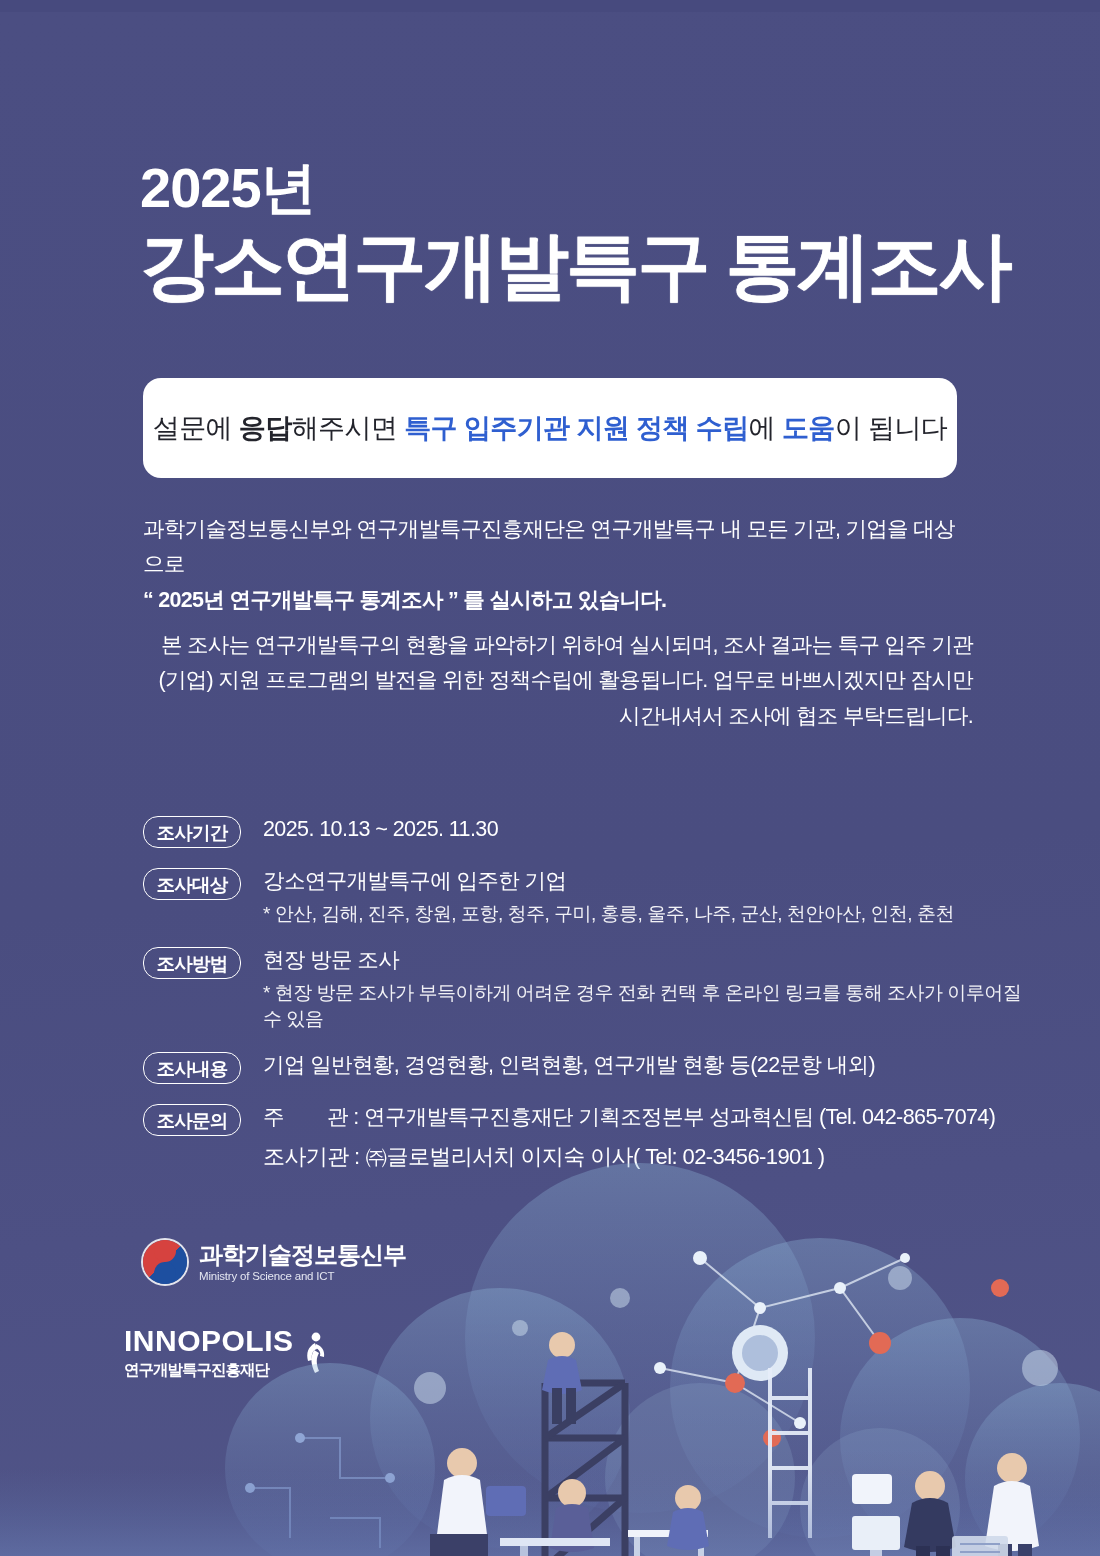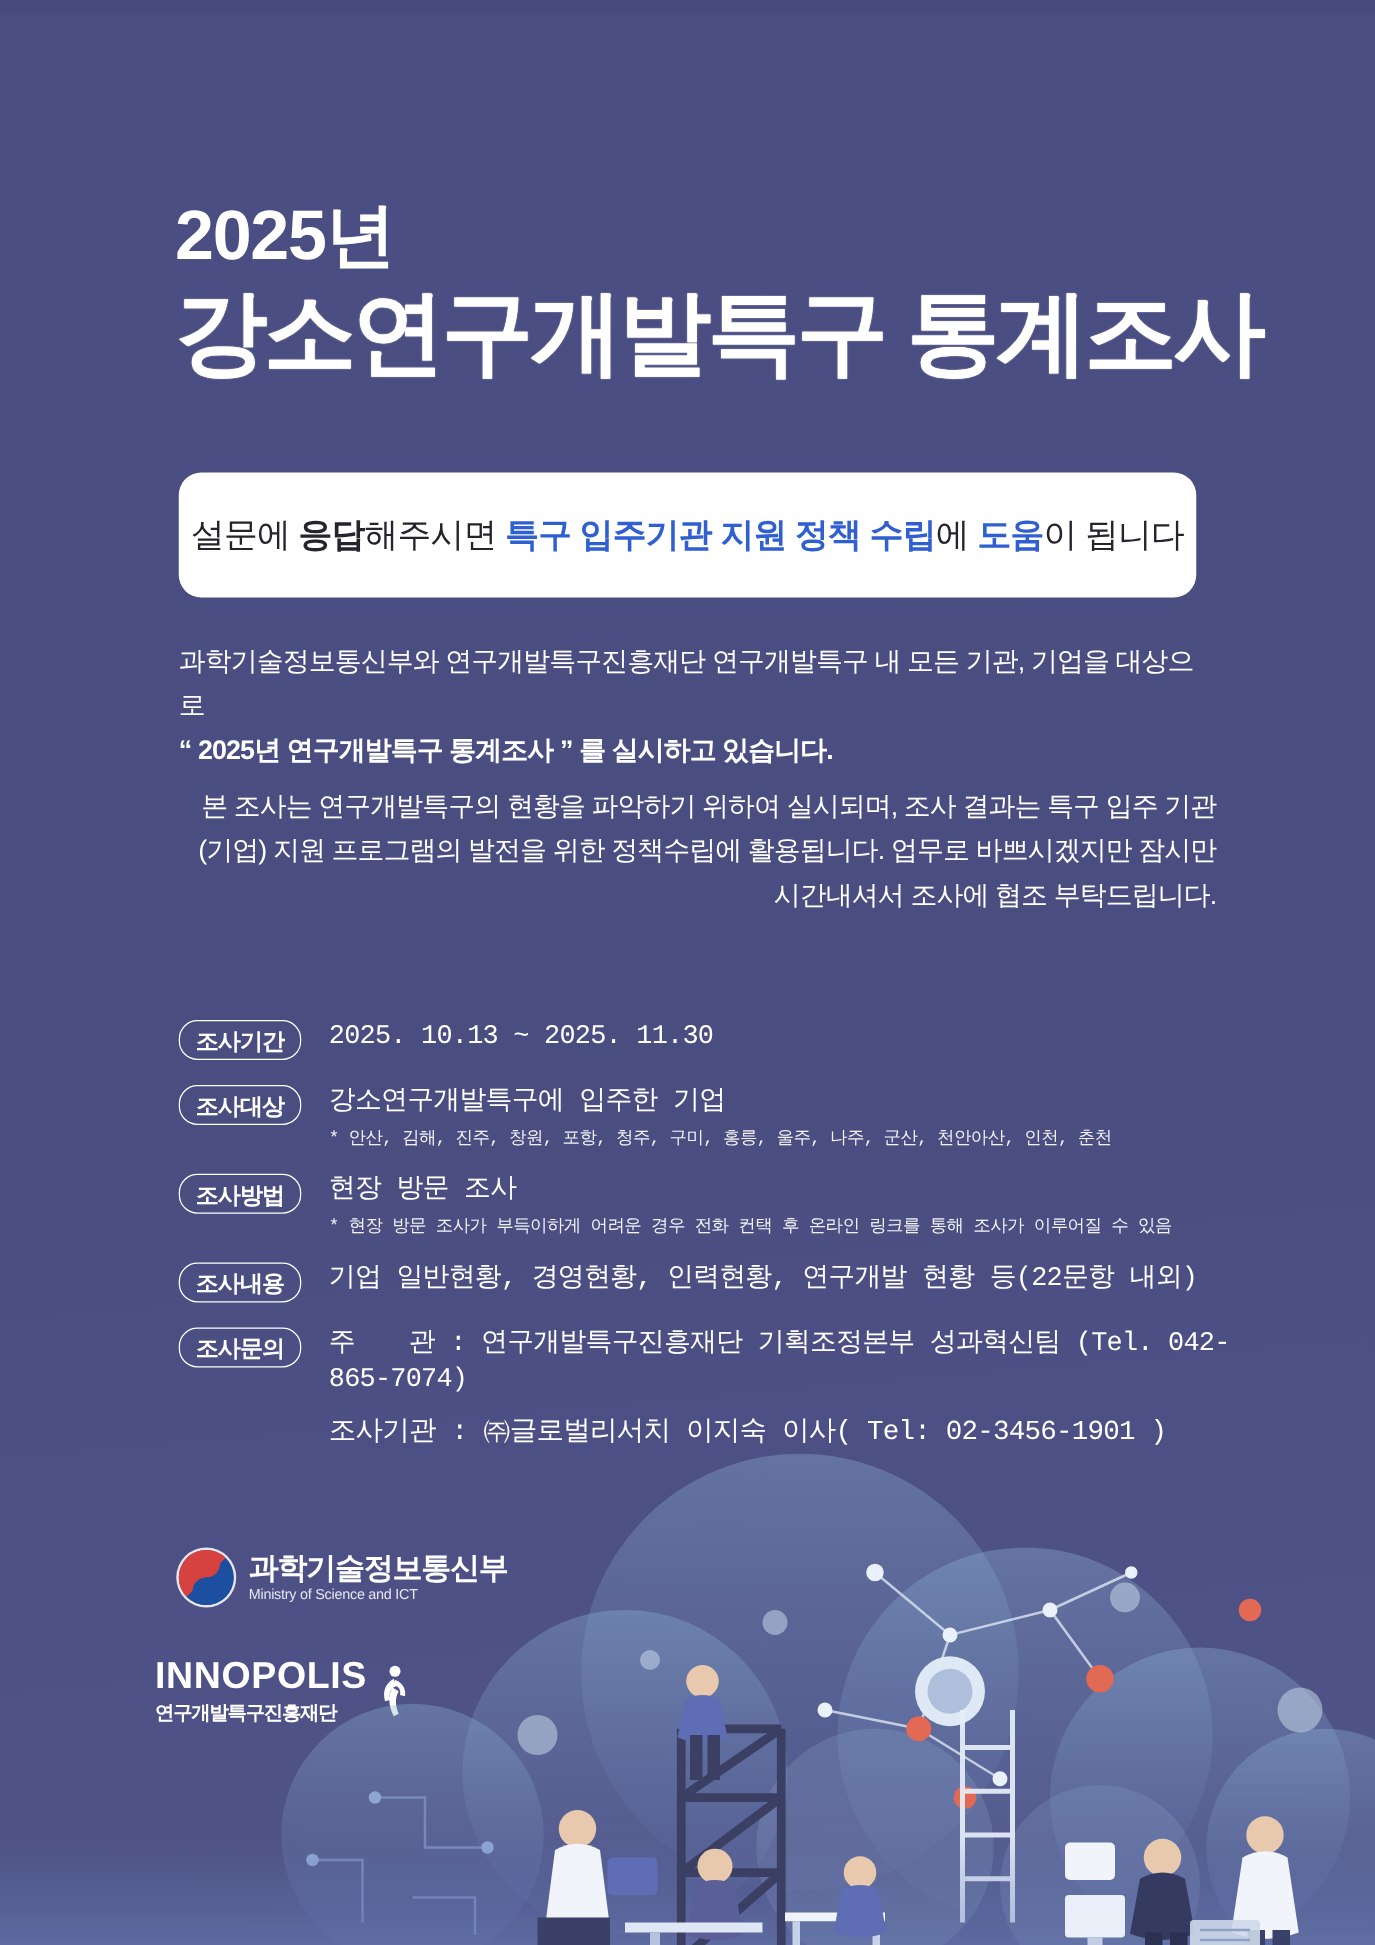--- a/index.html
+++ b/index.html
@@ -88,21 +88,20 @@
   .para1 { top: 500px; }
   .para2 { top: 616px; text-align: right; }
   .para b { font-weight: bold; }
 
   
   .info {
     position: absolute;
     left: 143px;
     top: 802px;
     width: 880px;
-    font-family: Liberation Mono, monospace;
   }
   .info-row {
     display: flex;
     align-items: flex-start;
     margin-bottom: 18px;
   }
   .tag {
     flex: 0 0 auto;
     width: 96px;
     height: 30px;
@@ -121,21 +120,21 @@
   .info-body {
     color: #ffffff;
     padding-top: 1px;
   }
   .info-main {
     font-size: 21.5px;
     letter-spacing: -0.6px;
     line-height: 1.35;
   }
   .info-sub {
-    font-size: 14px;
+    font-size: 19px;
     letter-spacing: -0.5px;
     margin-top: 5px;
     color: #f2f2f6;
   }
   .info-line2 {
     font-size: 22px;
     letter-spacing: -0.6px;
     margin-top: 10px;
   }
   .gap-word {
@@ -242,21 +241,21 @@
     <div class="maintitle">강소연구개발특구 통계조사</div>
   </div>
 
   <div class="highlight-bar">
     <div class="highlight-text">
       <span>설문에 </span><b>응답</b><span>해주시면 </span><span class="blue">특구 입주기관 지원 정책 수립</span><span>에 </span><span class="blue">도움</span><span>이 됩니다</span>
     </div>
   </div>
 
   <div class="para para1">
-    <div>과학기술정보통신부와 연구개발특구진흥재단 연구개발특구 내 모든 기관, 기업을 대상으로</div>
+    <div>과학기술정보통신부와 연구개발특구진흥재단은 연구개발특구 내 모든 기관, 기업을 대상으로</div>
     <div>
       <b>“ 2025년 연구개발특구 통계조사 ”</b><b> 를 실시하고 있습니다.</b>
     </div>
   </div>
 
   <div class="para para2">본 조사는 연구개발특구의 현황을 파악하기 위하여 실시되며, 조사 결과는 특구 입주 기관(기업) 지원 프로그램의 발전을 위한 정책수립에 활용됩니다. 업무로 바쁘시겠지만 잠시만 시간내셔서 조사에 협조 부탁드립니다.</div>
 
   <div class="info">
 
     <div class="info-row">

